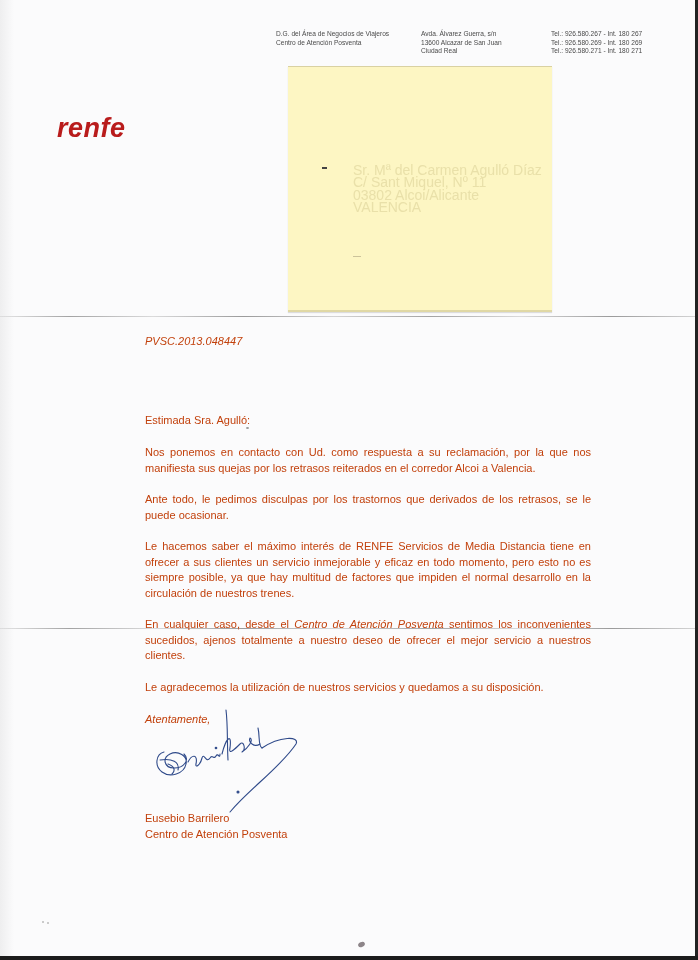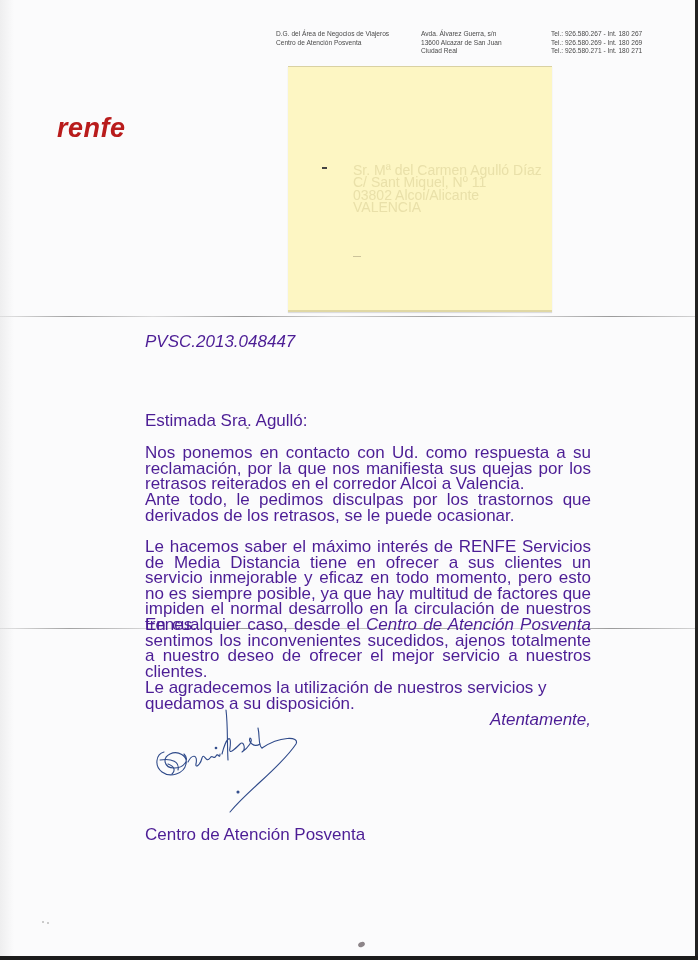--- a/index.html
+++ b/index.html
@@ -110,44 +110,43 @@
       width: 8px;
       height: 1px;
       background: #ccc39a;
     }
 
     
     .text {
       position: absolute;
       left: 145px;
       width: 446px;
-      font-size: 17px;
+      font-size: 11px;
       line-height: 15.6px;
-      color: #4c1d95;
+      color: #c2410c;
     }
     .justify-last { text-align: justify; text-align-last: left; }
     .ref {
       top: 334px;
       font-style: italic;
     }
     .date {
       top: 350px;
     }
     .salutation {
       top: 413px;
     }
     .para1 { top: 445px; }
     .para2 { top: 492px; }
     .para3 { top: 539px; }
     .para4 { top: 617px; }
     .para5 { top: 680px; }
     .closing {
       top: 712px;
       font-style: italic;
-      text-align: right;
     }
     .signer-name { top: 811px; }
     .signer-dept { top: 827px; }
     em.italic-inline { font-style: italic; }
 
     .signature {
       position: absolute;
       left: 150px;
       top: 708px;
       width: 160px;
@@ -244,20 +243,21 @@
     <circle cx="66" cy="40" r="0.8" fill="#2f4a8a"></circle>
 
     <path d="M72 46 C 76 30, 82 24, 80 40 C 78 48, 86 40, 90 36 C 94 32, 96 42, 92 44 C 98 40, 104 32, 100 30 C 98 34, 104 40, 110 36"></path>
     <path d="M108 20 C 110 28, 108 38, 112 40"></path>
 
     <path d="M112 40 C 130 28, 150 28, 146 36 C 130 60, 100 80, 80 104"></path>
 
     <circle cx="88" cy="84" r="1" fill="#2f4a8a"></circle>
   </svg>
 
+  <div class="text signer-name">Eusebio Barrilero</div>
   <div class="text signer-dept">Centro de Atención Posventa</div>
 
   <div class="smudge"></div>
   <div class="dust" style="left:42px; top:921px;"></div>
   <div class="dust" style="left:47px; top:922px;"></div>
   <div class="dust" style="left:246px; top:427px; width:3px; height:2px; background:#999;"></div>
 </div>
 
 <div class="right-edge"></div>
 <div class="bottom-edge"></div>

